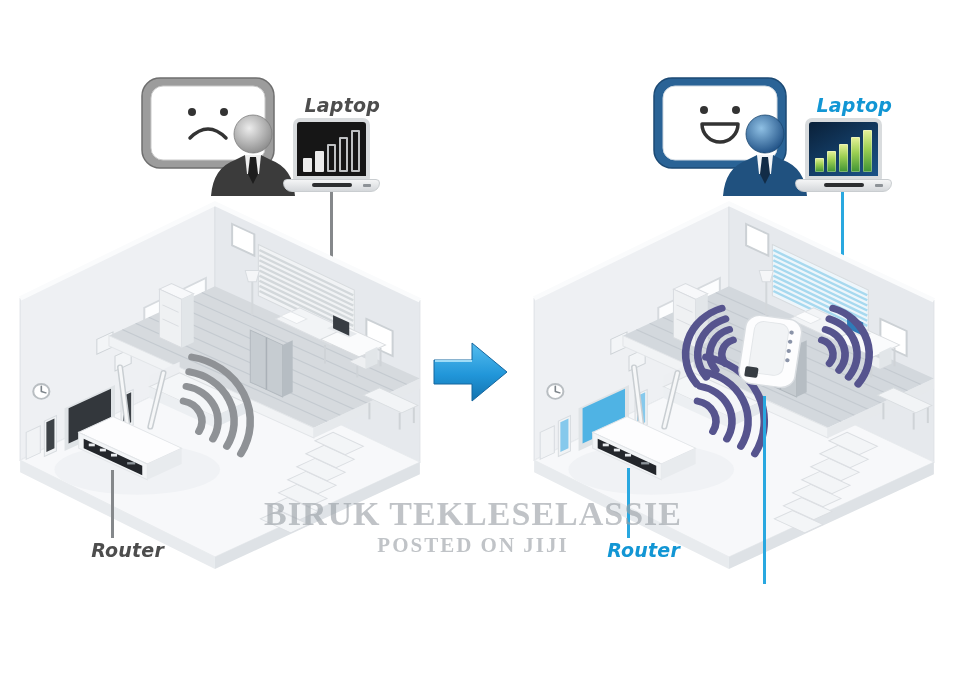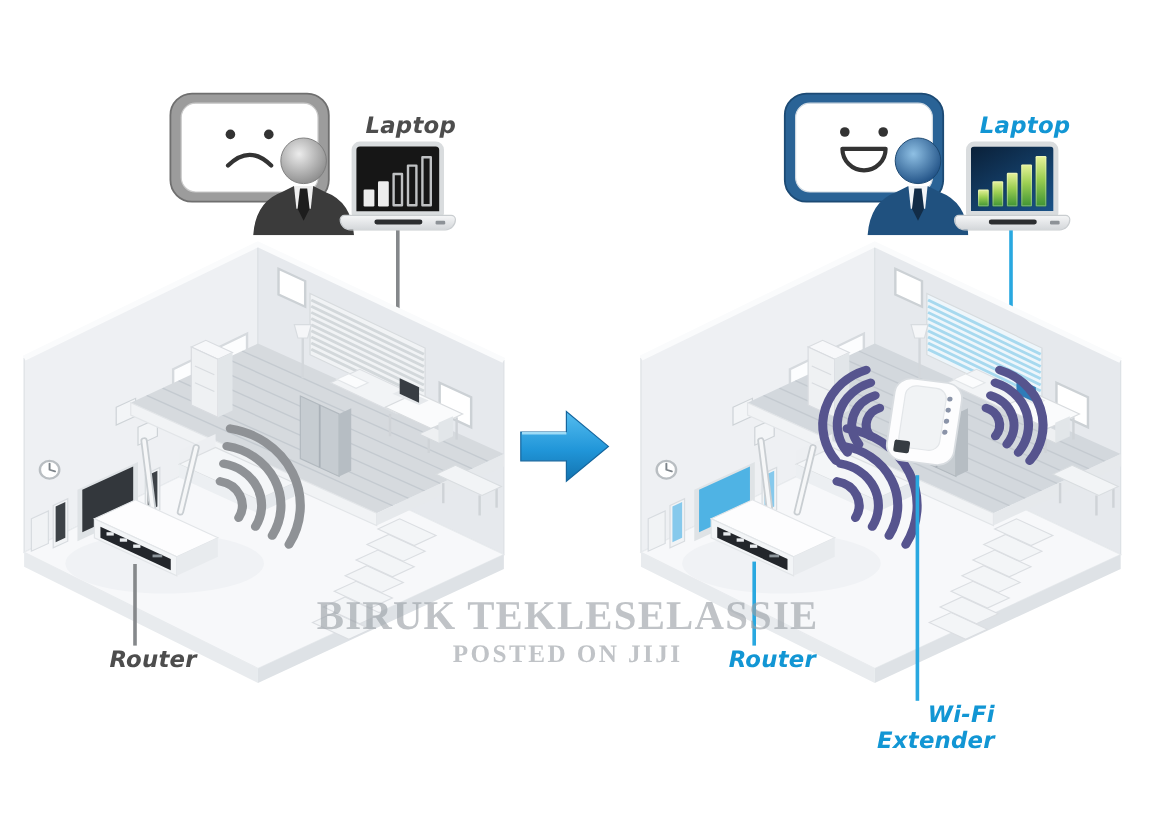--- a/index.html
+++ b/index.html
@@ -423,21 +423,17 @@
           <path class="arc" d="M318,123.0 A52 52 0 0 1 325.4,207.8"></path>
         </g>
       </g>
     </g>
   </svg>
 
   <div class="leader cyan z30" style="left:627px;top:468px;width:3px;height:70px"></div>
   <div class="fig-label blue z30" style="left:575px;top:539px;width:105px">Router</div>
 
   <div class="leader cyan z30" style="left:763px;top:396px;width:3px;height:188px"></div>
-  <div class="fig-label blue z30" style="left:701px;top:586px;width:128px">
-    <span class="ln">Wi-Fi</span>
-    <span class="ln">Extender</span>
-  </div>
 
   <div class="wm wm1">BIRUK TEKLESELASSIE</div>
   <div class="wm wm2">POSTED ON JIJI</div>
 
 </div>
 
 </body></html>

